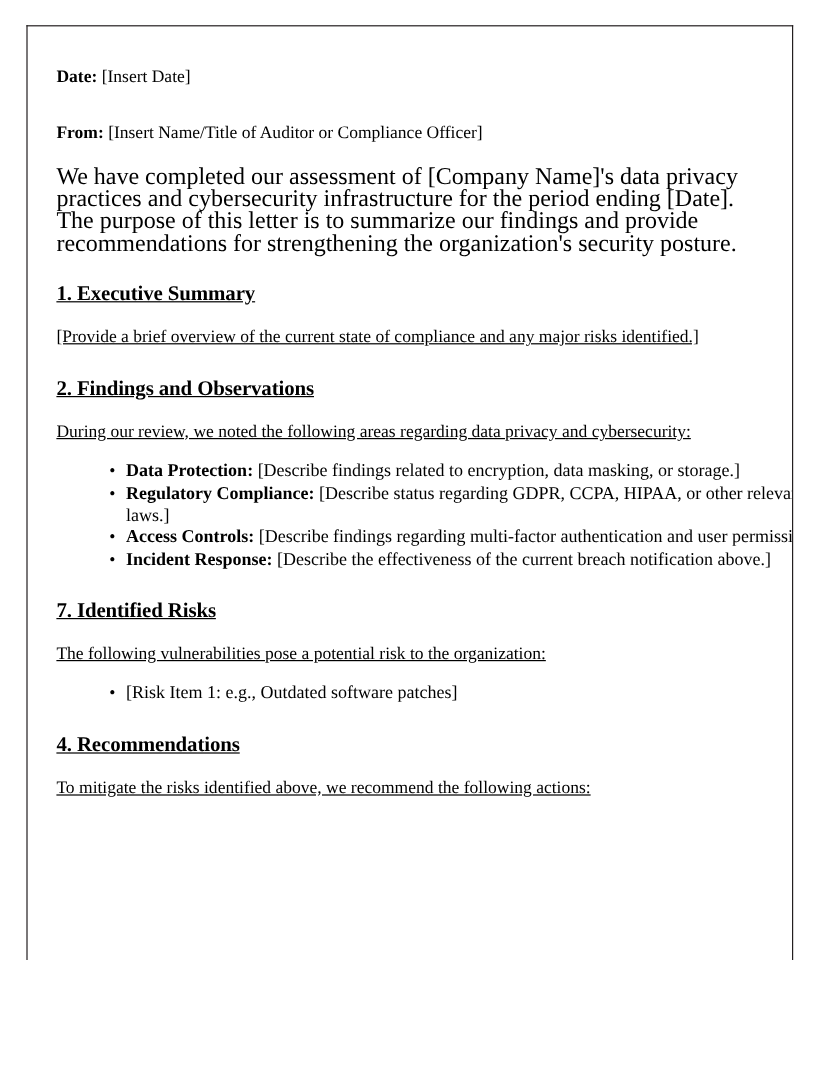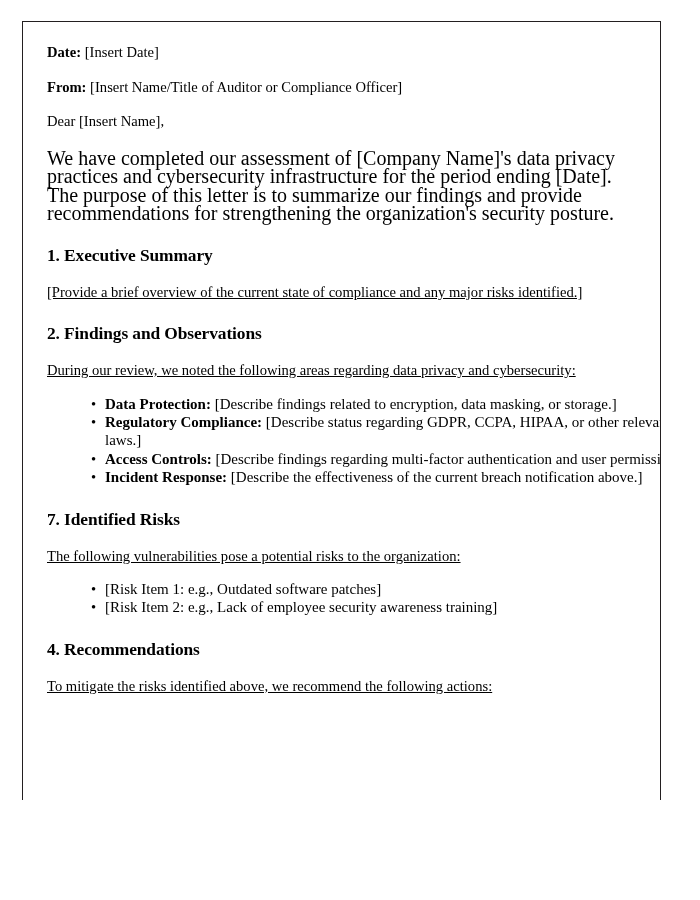--- a/index.html
+++ b/index.html
@@ -28,20 +28,21 @@
   }
   .page-body {
     padding: 22px 26px 0 24px;
   }
   .letter-meta {
     font-size: 14.6px;
     line-height: 17.5px;
   }
   .meta-line {
     white-space: nowrap;
+    margin-top: 12px;
   }
   .label-bold {
     font-weight: bold;
   }
   .spacer-block {
     height: 17px;
   }
   .salutation {
     font-size: 14.6px;
     line-height: 17.5px;
@@ -52,20 +53,21 @@
     line-height: 18.6px;
     margin-top: 18px;
     width: 592px;
   }
   h2.section-heading {
     font-size: 17.4px;
     font-weight: bold;
     line-height: 21px;
     margin: 22px 0 0 0;
     letter-spacing: -0.1px;
+    text-decoration: underline;
   }
   .section-paragraph {
     font-size: 14.6px;
     line-height: 18.6px;
     margin-top: 17px;
     width: 592px;
     text-decoration: underline;
   }
   ul.doc-list {
     margin: 13px 0 0 0;
@@ -106,21 +108,20 @@
         <span class="label-bold">Date:</span>
         <span>[Insert Date]</span>
       </div>
       <div class="spacer-block"></div>
       <div class="meta-line">
         <span class="label-bold">From:</span>
         <span>[Insert Name/Title of Auditor or Compliance Officer]</span>
       </div>
     </div>
 
-    <div class="salutation">Dear [Insert Name],</div>
 
     <p class="intro-paragraph">We have completed our assessment of [Company Name]'s data privacy practices and cybersecurity infrastructure for the period ending [Date]. The purpose of this letter is to summarize our findings and provide recommendations for strengthening the organization's security posture.</p>
 
     <h2 class="section-heading">1. Executive Summary</h2>
     <p class="section-paragraph">[Provide a brief overview of the current state of compliance and any major risks identified.]</p>
 
     <h2 class="section-heading">2. Findings and Observations</h2>
     <p class="section-paragraph">During our review, we noted the following areas regarding data privacy and cybersecurity:</p>
     <ul class="doc-list findings-list">
       <li>
@@ -135,27 +136,24 @@
         <span class="bullet-term">Access Controls:</span>
         <span>[Describe findings regarding multi-factor authentication and user permissions.]</span>
       </li>
       <li>
         <span class="bullet-term">Incident Response:</span>
         <span>[Describe the effectiveness of the current breach notification above.]</span>
       </li>
     </ul>
 
     <h2 class="section-heading">7. Identified Risks</h2>
-    <p class="section-paragraph">The following vulnerabilities pose a potential risks to the organization:</p>
+    <p class="section-paragraph">The following vulnerabilities pose a potential risk to the organization:</p>
     <ul class="doc-list risk-list">
       <li>
         <span>[Risk Item 1: e.g., Outdated software patches]</span>
-      </li>
-      <li>
-        <span>[Risk Item 2: e.g., Lack of employee security awareness training]</span>
       </li>
     </ul>
 
     <h2 class="section-heading">4. Recommendations</h2>
     <p class="section-paragraph">To mitigate the risks identified above, we recommend the following actions:</p>
 
   </div>
 </div>
 
 </body></html>

